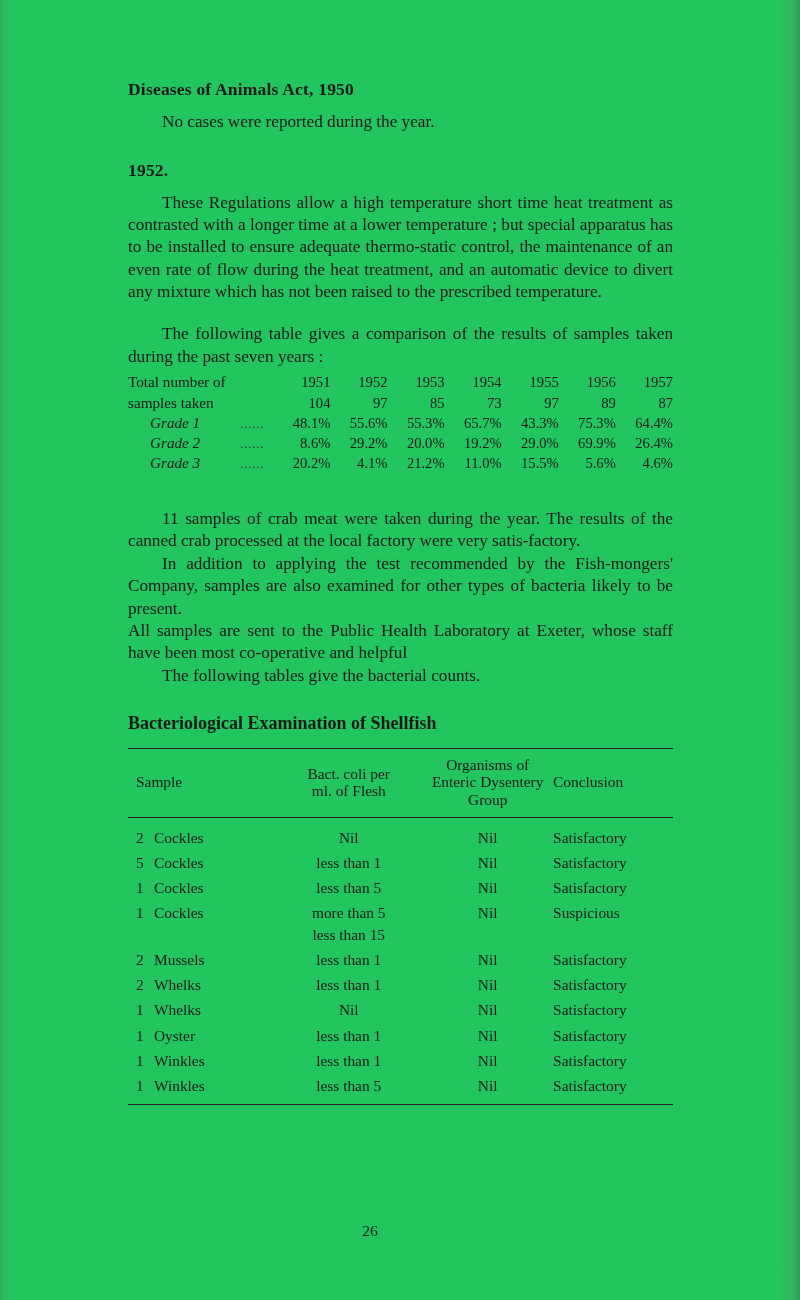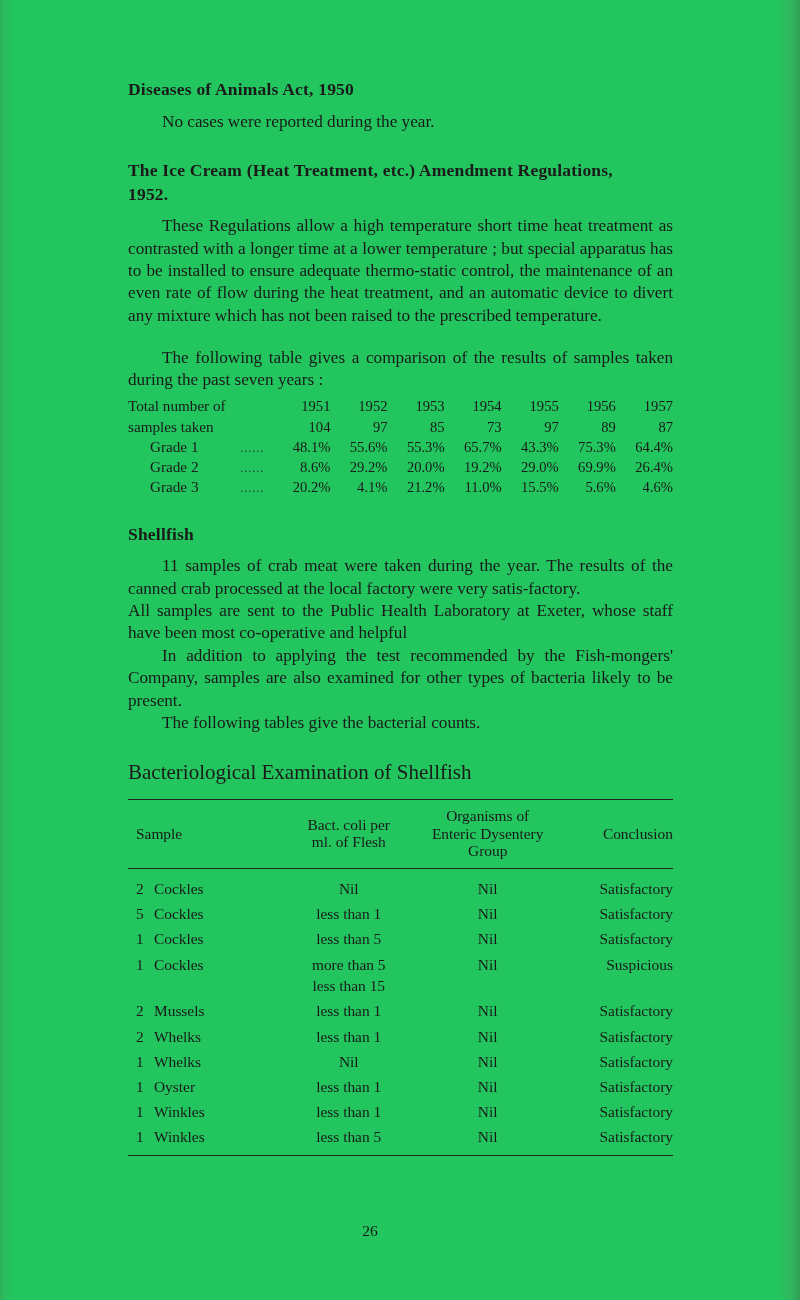--- a/index.html
+++ b/index.html
@@ -60,38 +60,39 @@
   }
   table.stats td.lbl {
     text-align: left;
     font-size: 15.2px;
     padding-right: 4px;
   }
   table.stats td.lbl2 {
     text-align: left;
     font-size: 15.2px;
     padding-left: 22px;
+    font-style: italic;
   }
   table.stats td.dots {
     font-size: 12px;
     letter-spacing: 1px;
     color: #333;
     padding-right: 6px;
     text-align: left;
   }
   table.stats td.num {
     text-align: right;
     padding-left: 14px;
   }
   table.stats tr.hdr td { padding-bottom: 2px; }
 
   
   h3.sub-title {
-    font-size: 21px;
-    font-weight: normal;
+    font-size: 18px;
+    font-weight: bold;
     margin: 0;
   }
   table.bact {
     border-collapse: collapse;
     width: 100%;
     font-size: 15.4px;
     margin-top: 14px;
   }
   table.bact thead td {
     padding: 7px 0 9px 0;
@@ -100,21 +101,21 @@
   }
   table.bact .rule-top { border-top: 1.6px solid #222; }
   table.bact .rule-bot { border-bottom: 1.6px solid #222; }
   table.bact tbody td {
     padding: 3.6px 0;
     vertical-align: top;
   }
   .col-sample { width: 27%; text-align: left; padding-left: 8px !important; }
   .col-bact   { width: 27%; text-align: center; }
   .col-org    { width: 24%; text-align: center; }
-  .col-conc   { width: 22%; text-align: right; }
+  .col-conc   { width: 22%; text-align: left; }
   thead .col-sample { text-align: left; }
   .hdr-center { text-align: center; }
   .sample-num { width: 18px; display: inline-block; text-align: left; }
   .subrow td { padding-top: 0 !important; }
 
   .page-number {
     position: absolute;
     left: 0;
     width: 740px;
     top: 1222px;
@@ -143,21 +144,20 @@
 <div class="page">
 
   <div class="content">
 
     <h2 class="section-title">Diseases of Animals Act, 1950</h2>
     <div class="gap-sm"></div>
     <p class="body-text indent">No cases were reported during the year.</p>
 
     <div class="gap-lg"></div>
 
-    <h2 class="section-title">The Ice Cream (Heat Treatment, etc.) Amendment Regulations,</h2>
     <h2 class="section-title">1952.</h2>
     <div class="gap-sm"></div>
     <p class="body-text indent">These Regulations allow a high temperature short time heat treatment as contrasted with a longer time at a lower temperature ; but special apparatus has to be installed to ensure adequate thermo-static control, the maintenance of an even rate of flow during the heat treatment, and an automatic device to divert any mixture which has not been raised to the prescribed temperature.</p>
 
     <div class="gap-md"></div>
 
     <p class="body-text indent">The following table gives a comparison of the results of samples taken during the past seven years :</p>
 
     <table class="stats">
       <tbody>
@@ -215,25 +215,24 @@
           <td class="num">11.0%</td>
           <td class="num">15.5%</td>
           <td class="num">5.6%</td>
           <td class="num">4.6%</td>
         </tr>
       </tbody>
     </table>
 
     <div class="gap-lg"></div>
 
-    <h2 class="section-title">Shellfish</h2>
     <div class="gap-sm"></div>
     <p class="body-text indent">11 samples of crab meat were taken during the year. The results of the canned crab processed at the local factory were very satis-factory.</p>
+    <p class="body-text indent">In addition to applying the test recommended by the Fish-mongers' Company, samples are also examined for other types of bacteria likely to be present.</p>
     <p class="body-text">All samples are sent to the Public Health Laboratory at Exeter, whose staff have been most co-operative and helpful</p>
-    <p class="body-text indent">In addition to applying the test recommended by the Fish-mongers' Company, samples are also examined for other types of bacteria likely to be present.</p>
     <p class="body-text indent">The following tables give the bacterial counts.</p>
 
     <div class="gap-lg"></div>
 
     <h3 class="sub-title">Bacteriological Examination of Shellfish</h3>
 
     <table class="bact">
       <thead>
         <tr>
           <td class="col-sample rule-top rule-bot">Sample</td>

